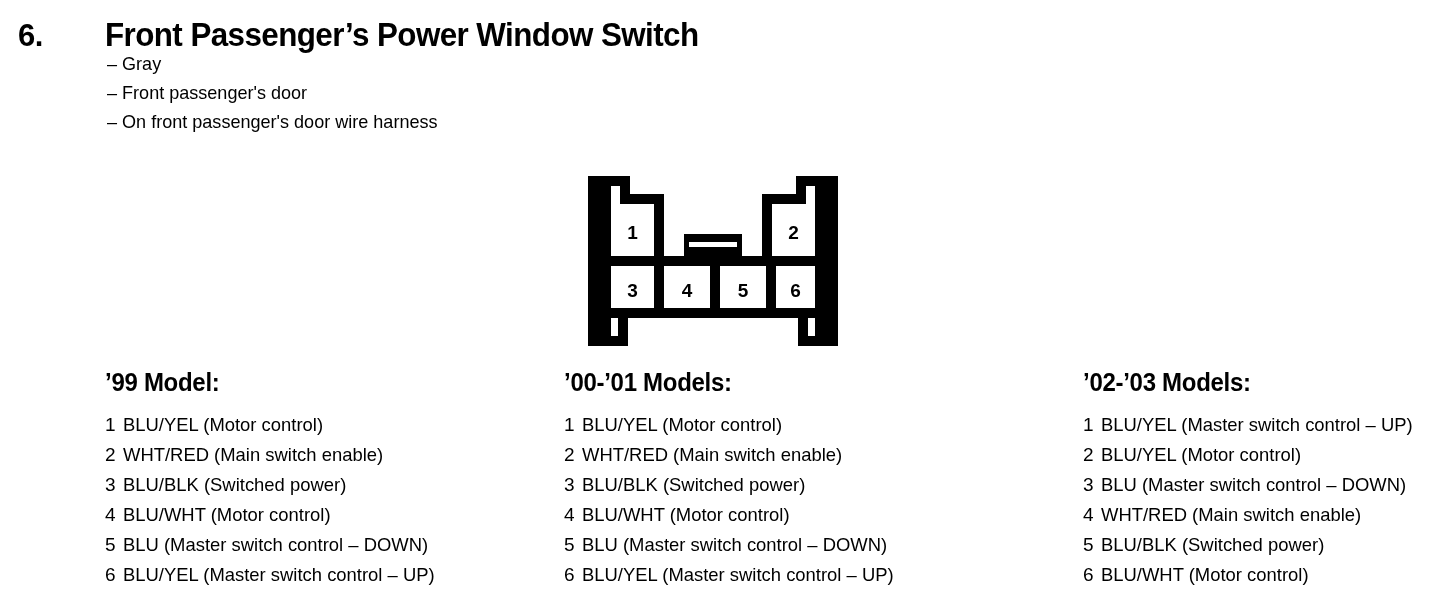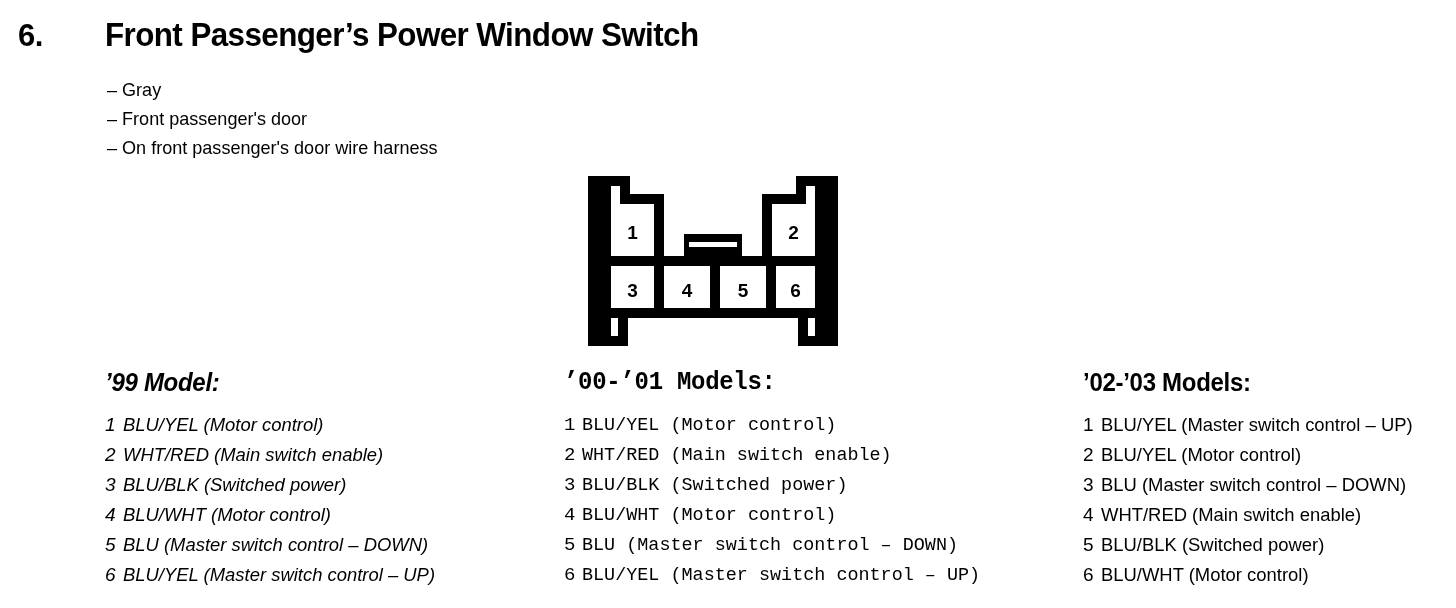--- a/index.html
+++ b/index.html
@@ -41,21 +41,21 @@
     letter-spacing: -0.6px;
     transform: scaleX(0.95);
     transform-origin: left top;
     white-space: nowrap;
   }
 
   
   #subtitle-list {
     position: absolute;
     left: 107px;
-    top: 75px;
+    top: 49px;
     width: 700px;
   }
   .subtitle-item {
     font-size: 19px;
     line-height: 29px;
     white-space: nowrap;
     transform: scaleX(0.95);
     transform-origin: left top;
   }
 
@@ -72,22 +72,22 @@
   .pin-label {
     position: absolute;
     font-size: 19px;
     font-weight: bold;
     text-align: center;
     color: #000;
   }
 
   
   .pin-column { position: absolute; top: 368px; }
-  #column-0 { left: 105px; font-style: italic; }
-  #column-1 { left: 564px; font-family: Liberation Mono, monospace; }
+  #column-0 { left: 105px; }
+  #column-1 { left: 564px; }
   #column-2 { left: 1083px; }
 
   .column-heading {
     font-size: 25px;
     font-weight: bold;
     letter-spacing: -0.3px;
     margin-bottom: 17px;
     white-space: nowrap;
     transform: scaleX(0.96);
     transform-origin: left top;

